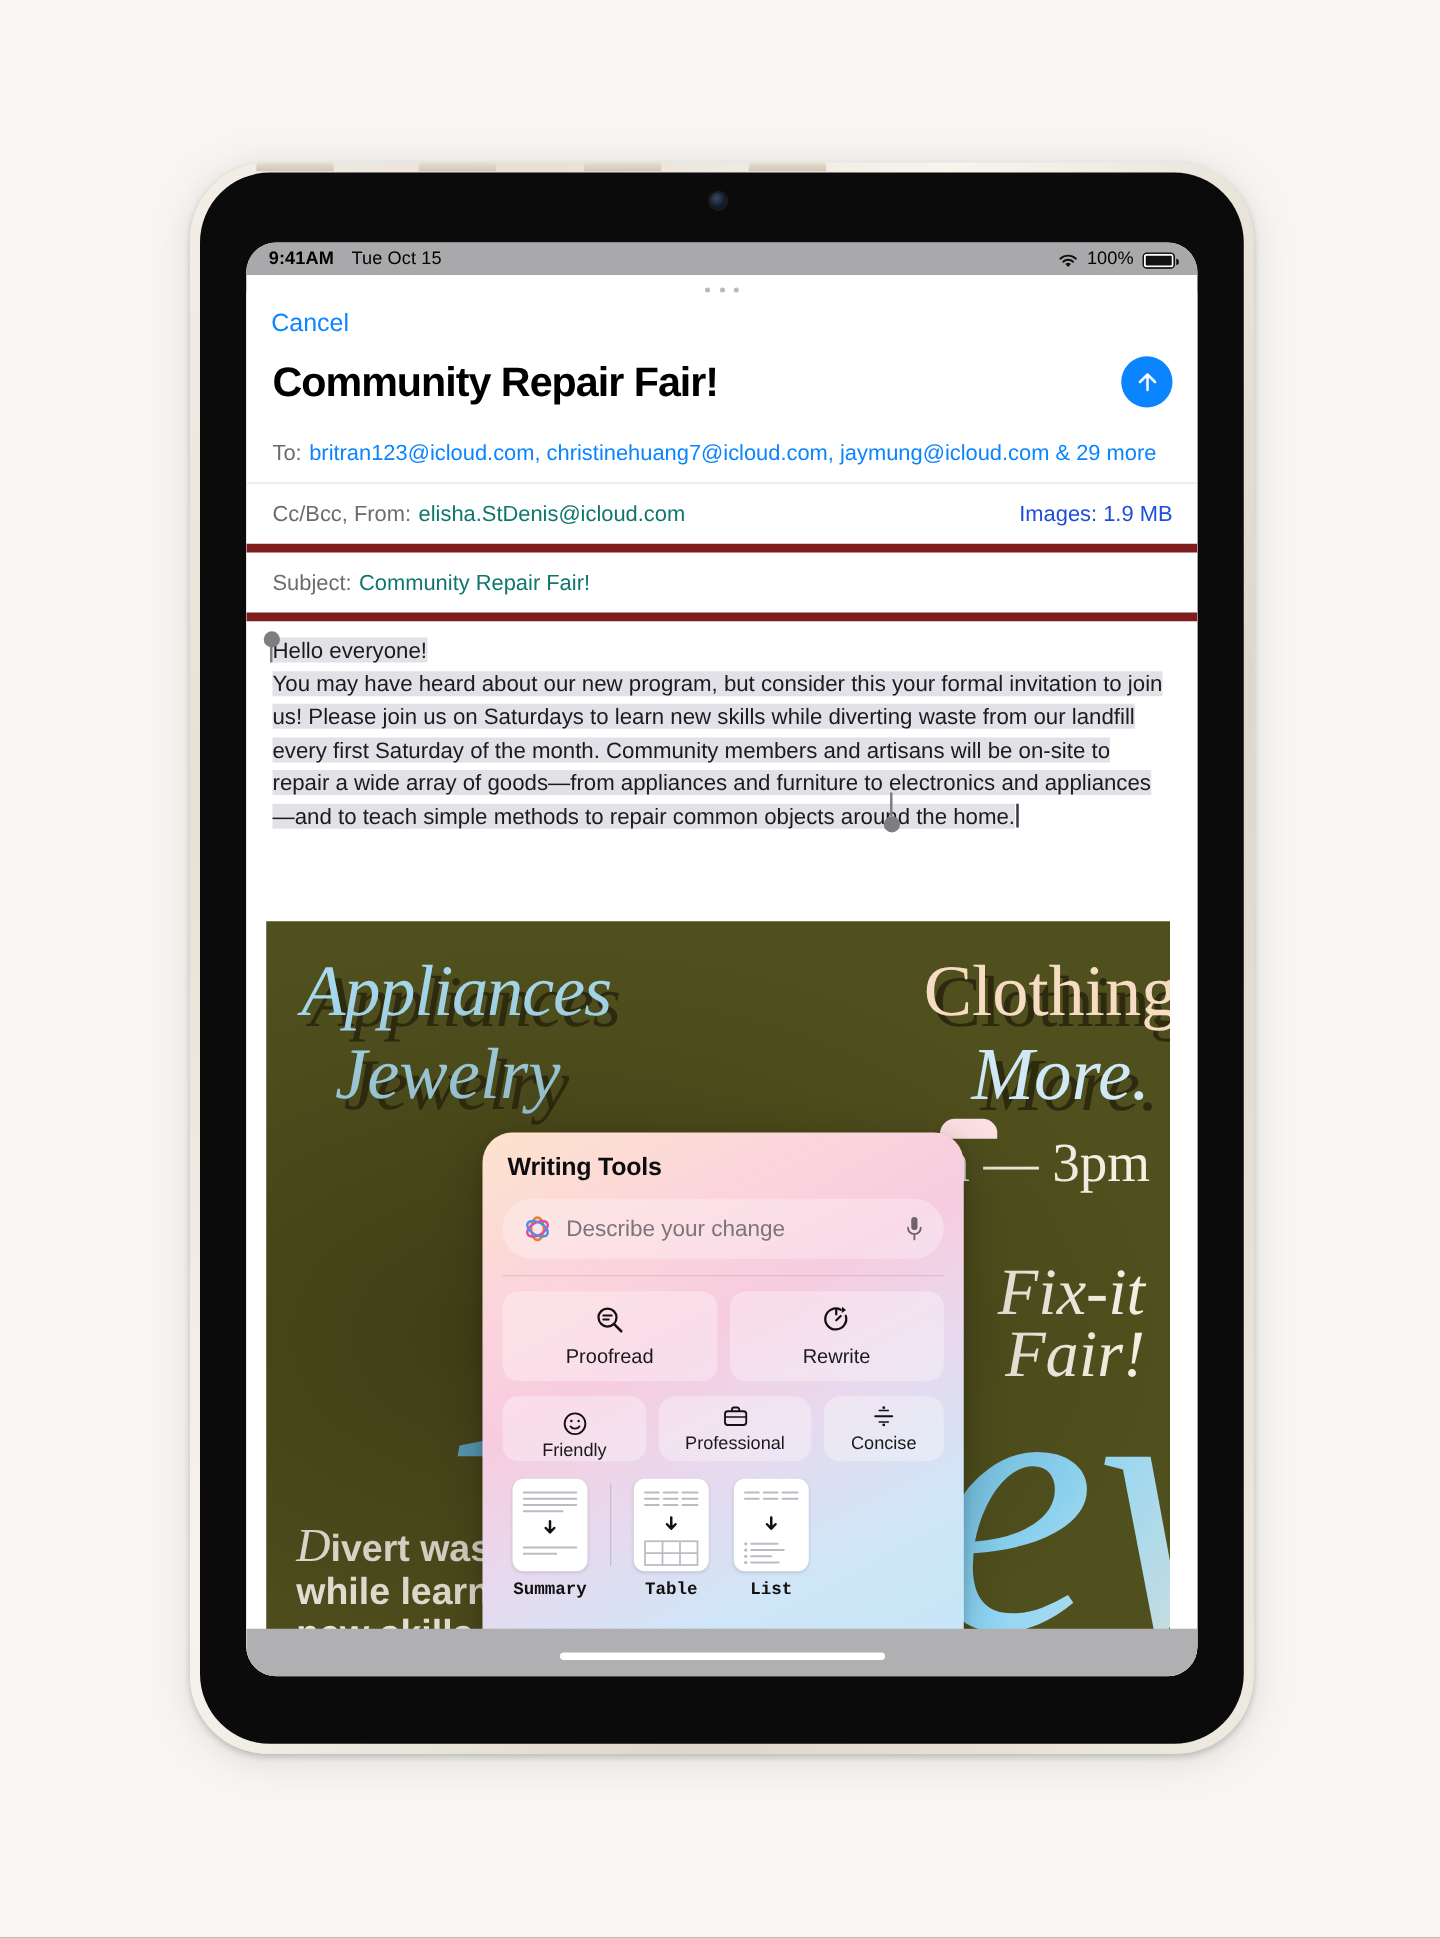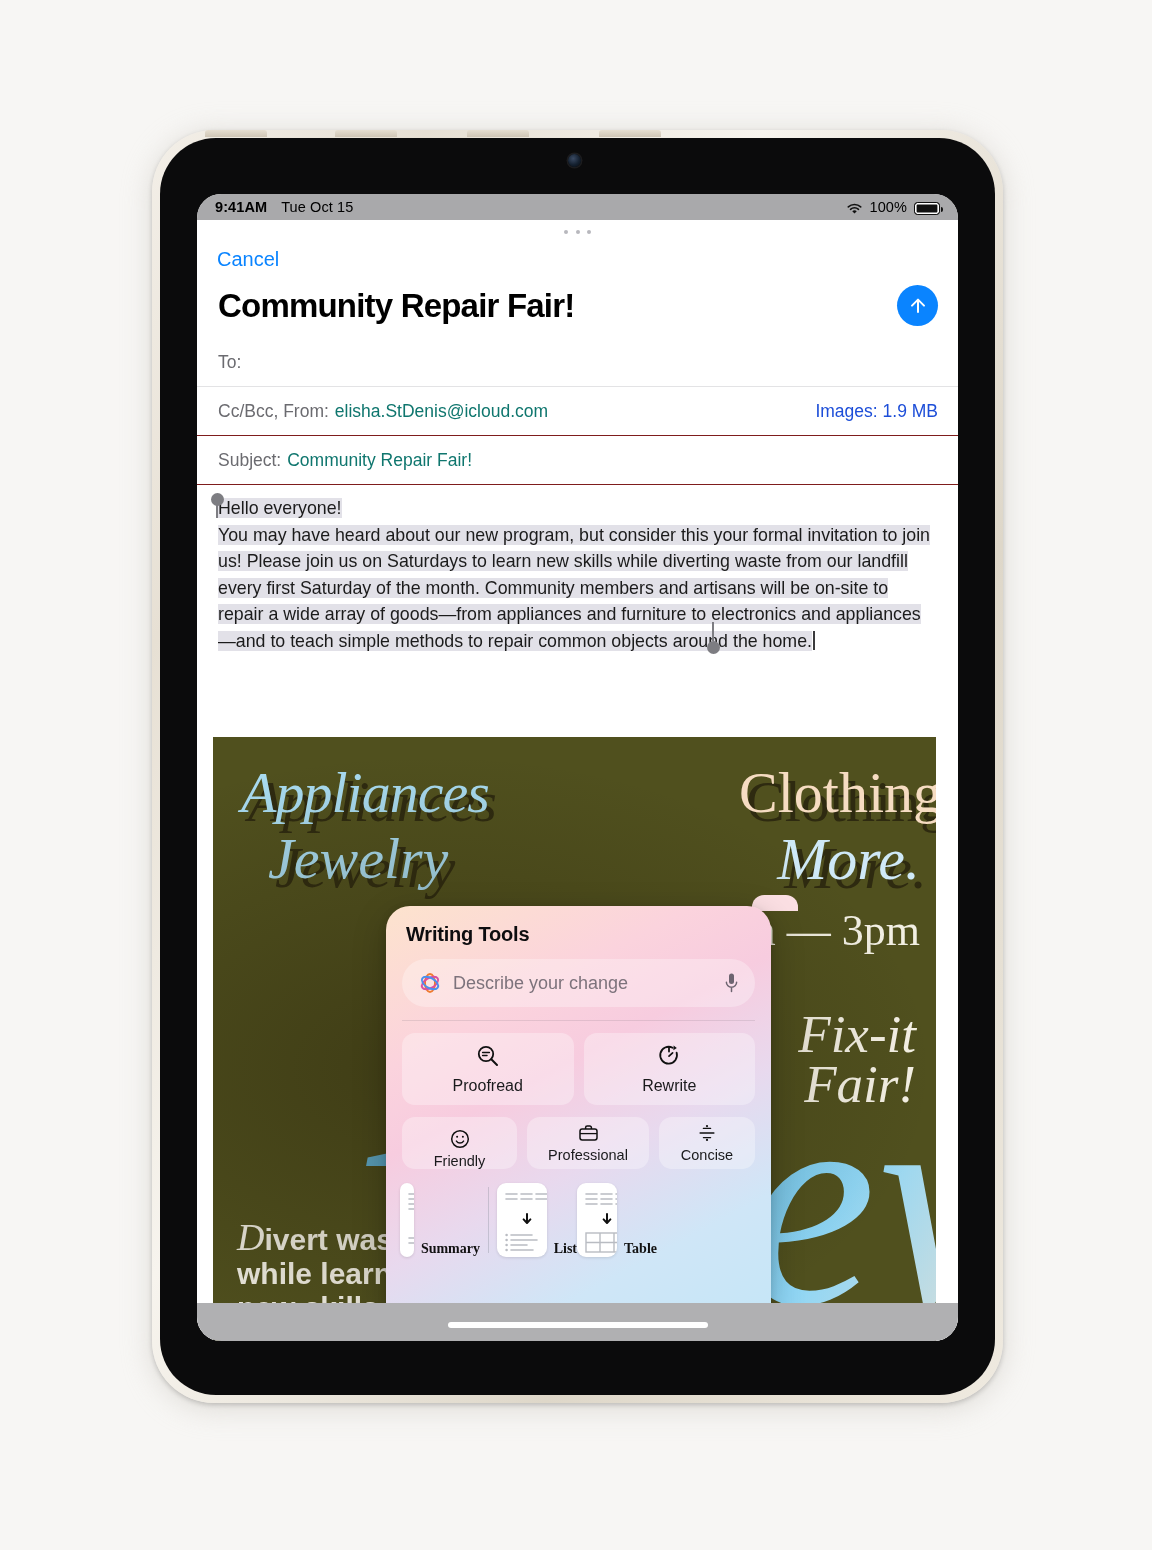--- a/index.html
+++ b/index.html
@@ -78,21 +78,21 @@
   .mail-title{
     font-size:33px; font-weight:bold; letter-spacing:-.8px; color:#000; flex:1;
   }
   .send-btn{
     width:41px;height:41px;border-radius:50%;background:#0a84ff;border:none;
     display:flex;align-items:center;justify-content:center;cursor:pointer;flex:0 0 auto;
   }
   .send-btn svg{ display:block; }
 
   .field{
-    padding:14px 20px 13px 21px; border-bottom:1px solid #7f1d1d;
+    padding:14px 20px 13px 21px; border-bottom:7px solid #7f1d1d;
     font-size:17.5px; display:flex; align-items:baseline;
   }
   .field.to{ border-bottom:1px solid #e3e3e5; margin-top:12px;}
   .f-label{ color:#6b6b70; margin-right:6px; white-space:nowrap; }
   .f-value{ color:#0f766e; }
   .f-value.link{ color:#0a84ff; }
   .f-right{ margin-left:auto; color:#1d4ed8; }
 
   
   .body-wrap{ position:relative; padding:10px 20px 0 21px; }
@@ -224,22 +224,22 @@
   .wt-card.big{ flex:1; height:72px; gap:8px; }
   .wt-card.big .lbl{ font-size:16px; color:#1a1a1c; }
   .wt-card.sm{ height:52px; gap:4px; }
   .wt-card.sm .lbl{ font-size:14.5px; color:#1a1a1c; font-weight:500;}
   .wt-row.tone .wt-card:nth-child(1){ flex:0 0 115px;justify-content:flex-end; }
   .wt-row.tone .wt-card:nth-child(2){ flex:0 0 122px; }
   .wt-row.tone .wt-card:nth-child(3){ flex:1; }
 
   .wt-row.docs{ margin-top:14px; gap:0; align-items:flex-start; padding:0 14px; }
   .doc-item{
-    width:80px; display:flex; flex-direction:row; align-items:flex-end; gap:7px;
-    cursor:pointer; background:none;border:none;font-family:Liberation Serif, serif;
+    width:80px; display:flex; flex-direction:column; align-items:center; gap:7px;
+    cursor:pointer; background:none;border:none;font-family:Liberation Mono, monospace;
   }
   .doc-thumb{
     width:60px;height:74px;background:#fff;border-radius:9px;
     box-shadow:0 1px 3px rgba(0,0,0,.12);
     position:relative; overflow:hidden;
   }
   .doc-item .lbl{ font-size:14px; font-weight:bold; color:#111; }
   .docs-sep{ width:1px; height:66px; background:rgba(120,130,140,.30); margin:4px 8px 0 8px; }
 
   
@@ -302,20 +302,21 @@
         <div class="mail-title">Community Repair Fair!</div>
         <button class="send-btn">
           <svg width="22" height="22" viewBox="0 0 22 22">
             <path d="M11 17V5.6M11 4.6l6 6M11 4.6l-6 6" stroke="#fff" stroke-width="2" fill="none" stroke-linecap="round" stroke-linejoin="round"></path>
           </svg>
         </button>
       </div>
 
       <div class="field to">
         <span class="f-label">To:</span>
+        <span class="f-value link">britran123@icloud.com, christinehuang7@icloud.com, jaymung@icloud.com &amp; 29 more</span>
       </div>
 
       <div class="field">
         <span class="f-label">Cc/Bcc, From:</span>
         <span class="f-value">elisha.StDenis@icloud.com</span>
         <span class="f-right">
           <span>Images:</span>
           <span>1.9 MB</span>
         </span>
       </div>
@@ -436,58 +437,58 @@
                   <path d="M9 55h42M9 60h26"></path>
                 </g>
                 <path d="M30 34v8M26.6 39.4 30 43l3.4-3.6" stroke="#111" stroke-width="2" fill="none" stroke-linecap="round" stroke-linejoin="round"></path>
               </svg>
             </span>
             <span class="lbl">Summary</span>
           </button>
 
 
           <span class="docs-sep"></span>
+
+          <button class="doc-item">
+            <span class="doc-thumb">
+              <svg width="60" height="74" viewBox="0 0 60 74">
+                <g stroke="#b9bcc2" stroke-width="1.6" stroke-linecap="round">
+                  <path d="M9 11h11M24 11h11M39 11h12"></path>
+                  <path d="M9 16h11M24 16h11M39 16h12"></path>
+                  <path d="M9 21h11M24 21h11M39 21h12"></path>
+                </g>
+                <g stroke="#b9bcc2" stroke-width="1.4" fill="none">
+                  <rect x="9" y="50" width="42" height="19"></rect>
+                  <path d="M9 59.5h42M23 50v19M37 50v19"></path>
+                </g>
+                <path d="M30 31v8M26.6 36.4 30 40l3.4-3.6" stroke="#111" stroke-width="2" fill="none" stroke-linecap="round" stroke-linejoin="round"></path>
+              </svg>
+            </span>
+            <span class="lbl">Table</span>
+          </button>
 
           <button class="doc-item">
             <span class="doc-thumb">
               <svg width="60" height="74" viewBox="0 0 60 74">
                 <g stroke="#b9bcc2" stroke-width="1.6" stroke-linecap="round">
                   <path d="M9 11h11M24 11h11M39 11h12"></path>
                   <path d="M9 16h11M24 16h11M39 16h12"></path>
                   <path d="M14 52h21M14 57h26M14 62h16M14 67h22"></path>
                 </g>
                 <g fill="#b9bcc2">
                     <circle cx="9.6" cy="52" r="1.3"></circle>
                     <circle cx="9.6" cy="57" r="1.3"></circle>
                     <circle cx="9.6" cy="62" r="1.3"></circle>
                     <circle cx="9.6" cy="67" r="1.3"></circle>
                   </g>
                 <path d="M30 31v8M26.6 36.4 30 40l3.4-3.6" stroke="#111" stroke-width="2" fill="none" stroke-linecap="round" stroke-linejoin="round"></path>
               </svg>
             </span>
             <span class="lbl">List</span>
           </button>
-
-          <button class="doc-item">
-            <span class="doc-thumb">
-              <svg width="60" height="74" viewBox="0 0 60 74">
-                <g stroke="#b9bcc2" stroke-width="1.6" stroke-linecap="round">
-                  <path d="M9 11h11M24 11h11M39 11h12"></path>
-                  <path d="M9 16h11M24 16h11M39 16h12"></path>
-                  <path d="M9 21h11M24 21h11M39 21h12"></path>
-                </g>
-                <g stroke="#b9bcc2" stroke-width="1.4" fill="none">
-                  <rect x="9" y="50" width="42" height="19"></rect>
-                  <path d="M9 59.5h42M23 50v19M37 50v19"></path>
-                </g>
-                <path d="M30 31v8M26.6 36.4 30 40l3.4-3.6" stroke="#111" stroke-width="2" fill="none" stroke-linecap="round" stroke-linejoin="round"></path>
-              </svg>
-            </span>
-            <span class="lbl">Table</span>
-          </button>
         </div>
       </div>
 
       <div class="home-bar-zone">
         <div class="home-bar"></div>
       </div>
 
     </div>
   </div>
 </div>

